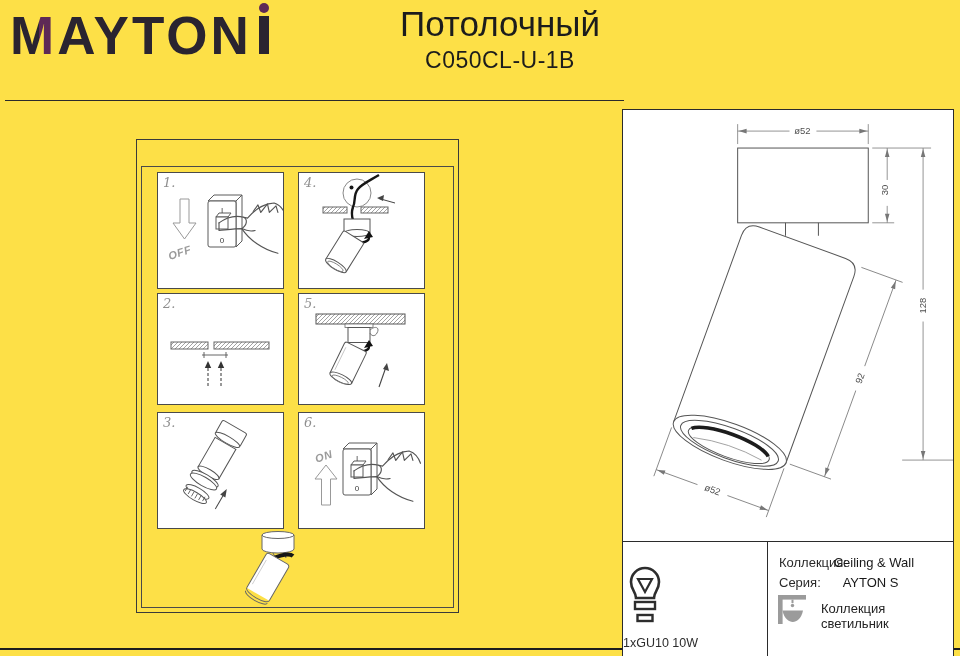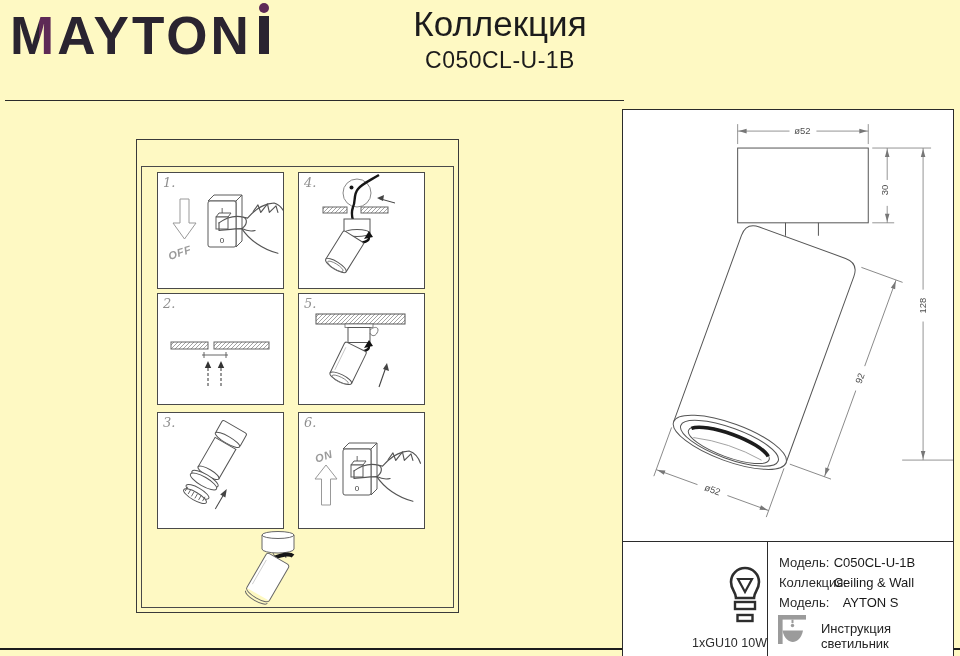--- a/index.html
+++ b/index.html
@@ -1,16 +1,16 @@
 <!DOCTYPE html>
 <html><head>
 <meta charset="utf-8">
 <style>
   html,body{margin:0;padding:0;background:#e8e8e8;}
-  .page{position:relative;width:960px;height:656px;background:#fef9c3;overflow:hidden;
+  .page{position:relative;width:960px;height:656px;background:#fde047;overflow:hidden;
         font-family:"Liberation Sans",sans-serif;color:#2f2f2f;}
   .abs{position:absolute;}
   
   .logo{left:10px;top:10px;width:286px;height:78px;}
   .brand{font-weight:bold;font-size:53px;letter-spacing:3px;line-height:52px;color:#2a2430;white-space:nowrap;}
   .brand .m{background:linear-gradient(90deg,#2a2430 62%,#5e2a56 62%);
             -webkit-background-clip:text;background-clip:text;-webkit-text-fill-color:transparent;color:#2a2430;}
   .brand-i{display:inline-block;position:relative;width:10px;height:38px;background:#2a2430;margin-left:7px;}
   .brand-i .dot{position:absolute;left:0;top:-13px;width:10px;height:10px;border-radius:50%;background:#5e2a56;}
   .tagline{margin-top:4px;text-align:right;font-size:11.5px;letter-spacing:3.4px;color:#6e6e6e;width:278px;}
@@ -35,21 +35,21 @@
             font-size:13px;color:#8f8f8f;}
   .cell svg{position:absolute;left:0;top:0;}
   .ghost{font-style:italic;font-weight:bold;fill:#9a9a9a;font-size:11px;letter-spacing:0.5px;}
   .swmark{font-size:8px;fill:#3c3c3c;text-anchor:middle;}
   
   .right-panel{left:622px;top:101px;width:330px;height:546px;border:1.6px solid #2b2b2b;background:#fff;margin-top:8px;}
   .tbl-top{left:0;top:431px;width:100%;border-top:1.6px solid #2b2b2b;}
   .tbl-div{left:144px;top:431px;height:115px;border-left:1.6px solid #2b2b2b;}
   .dimtext{font-size:9.5px;fill:#4f4f4f;font-family:"Liberation Sans",sans-serif;}
   
-  .bulb-wrap{left:0;top:432px;width:144px;height:114px;text-align:right;}
+  .bulb-wrap{left:0;top:432px;width:144px;height:114px;text-align:left;}
   .bulb-wrap svg{margin-top:16px;}
   .bulb-caption{font-size:12.5px;color:#2c2c2c;margin-top:2px;}
   
   .specs{left:145px;top:432px;width:184px;height:114px;padding:13px 0 0 11px;box-sizing:border-box;}
   .spec-row{font-size:13px;margin-bottom:5px;white-space:nowrap;color:#232323;}
   .spec-label{display:inline-block;width:51px;color:#2a2a2a;}
   .spec-value{color:#181818;}
   .spec-value.series{margin-left:9px;}
   .spec-type{position:relative;height:36px;margin-top:1px;}
   .spec-type svg{position:absolute;left:-3px;top:-2px;}
@@ -77,21 +77,21 @@
   </defs>
 </svg>
 
 <div class="page">
 
   <div class="abs logo">
     <div class="brand"><span class="m">M</span><span>AYTON</span><span class="brand-i"><span class="dot"></span></span></div>
   </div>
 
   <div class="abs titleblock">
-    <div class="title">Коллекция</div>
+    <div class="title">Потолочный</div>
     <div class="model">C050CL-U-1B</div>
   </div>
 
   <div class="abs rule-top"></div>
   <div class="abs rule-bottom"></div>
 
   <div class="abs outer-box"></div>
   <div class="abs inner-box"></div>
 
   <div class="abs cell c1">
@@ -286,37 +286,33 @@
         <path d="M8,24 a14,14 0 1 1 28,0 c0,8 -5,10 -5,16 h-18 c0,-6 -5,-8 -5,-16 z" fill="none" stroke="#2d2d2d" stroke-width="2.6"></path>
         <polygon points="15,21 29,21 22,34" fill="none" stroke="#2d2d2d" stroke-width="2.2"></polygon>
         <rect x="12" y="44" width="20" height="7" fill="none" stroke="#2d2d2d" stroke-width="2.4"></rect>
         <rect x="14.5" y="57" width="15" height="6" fill="none" stroke="#2d2d2d" stroke-width="2.4"></rect>
       </svg>
       <div class="bulb-caption">1xGU10 10W</div>
     </div>
 
     <div class="abs specs">
       <div class="spec-row">
-        <span class="spec-label">Модель:</span>
-        <span class="spec-value">C050CL-U-1B</span>
-      </div>
-      <div class="spec-row">
         <span class="spec-label">Коллекция:</span>
         <span class="spec-value">Ceiling &amp; Wall</span>
       </div>
       <div class="spec-row">
-        <span class="spec-label">Модель:</span>
+        <span class="spec-label">Серия:</span>
         <span class="spec-value series">AYTON S</span>
       </div>
       <div class="spec-type">
         <svg width="34" height="32" viewBox="0 0 34 32">
           <rect x="2" y="2" width="28" height="4.6" fill="#9b9b9b"></rect>
           <rect x="2" y="2" width="4.6" height="29" fill="#9b9b9b"></rect>
           <rect x="15.5" y="6.6" width="2" height="3.5" fill="#9b9b9b"></rect>
           <circle cx="16.5" cy="12.5" r="1.7" fill="#9b9b9b"></circle>
           <path d="M6.5,17.5 C8,25.5 13,29 16.8,29 C20.5,29 25.5,25.5 27,17.5 Z" fill="#9b9b9b"></path>
         </svg>
-        <span>Инструкция светильник</span>
+        <span>Коллекция светильник</span>
       </div>
     </div>
   </div>
 
 </div>
 
 </body></html>

